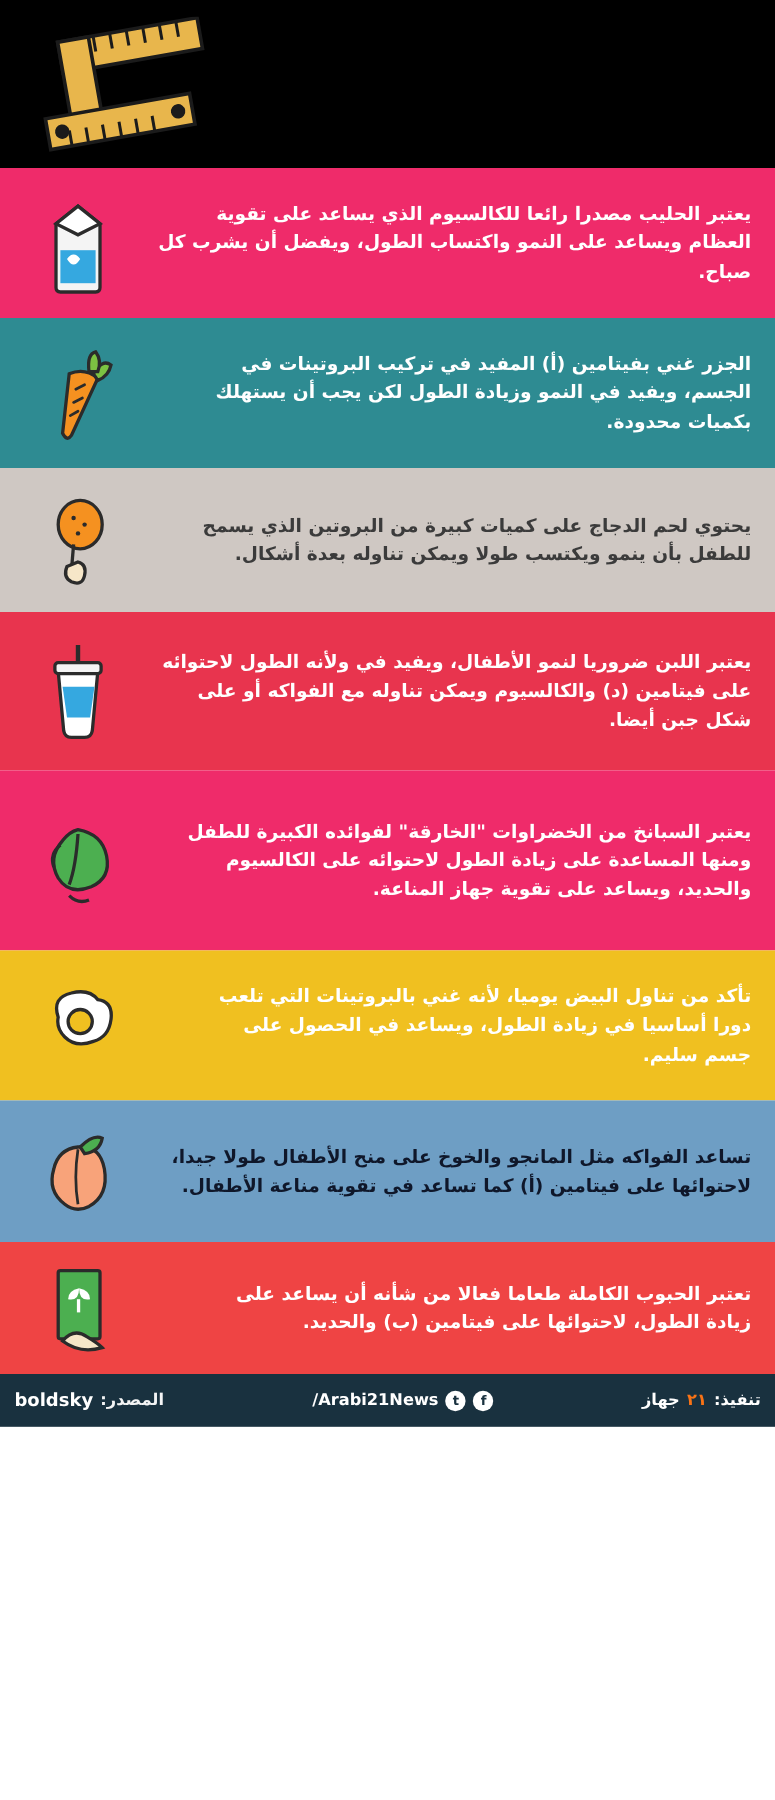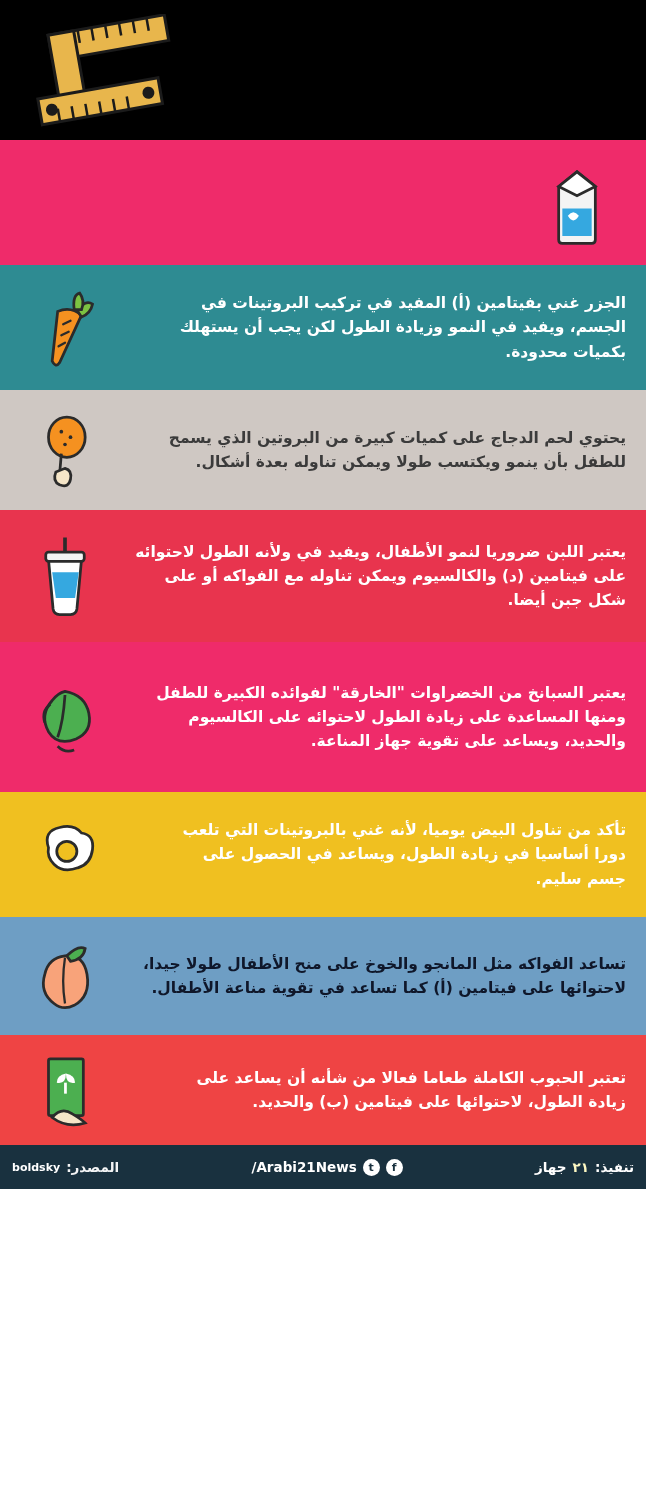--- a/index.html
+++ b/index.html
@@ -76,22 +76,22 @@
   }
   .footer .seg { display: flex; align-items: center; gap: 6px; white-space: nowrap; }
   .footer .social { display: flex; align-items: center; gap: 5px; }
   .badge-circle {
     width: 17px; height: 17px; border-radius: 50%;
     background: #ffffff; color: #19313f;
     display: inline-flex; align-items: center; justify-content: center;
     font-size: 11px; font-weight: bold;
   }
   .footer .muted { opacity: .95; }
-  .footer .accent { color: #fef9c3; }
-  .src-name { font-size: 11px; }
+  .footer .accent { color: #f97316; }
+  .src-name { font-size: 15px; }
 </style>
 </head>
 <body>
 
 <div id="infographic">
 
   <div class="header" style="background: rgb(0, 0, 0);">
     <div class="ruler-logo">
       <svg viewBox="0 0 160 114" width="160" height="114" aria-hidden="true">
 
@@ -123,20 +123,21 @@
             <line x1="106" y1="87" x2="106" y2="100"></line>
           </g>
           <circle cx="30" cy="87" r="6" fill="#1b1b1b"></circle>
           <circle cx="128" cy="87" r="6" fill="#1b1b1b"></circle>
         </g>
       </svg>
     </div>
   </div>
 
   <div class="row" style="flex: 0 0 125px; background: rgb(239, 43, 106);">
+    <div class="text" style="color: rgb(255, 255, 255);">يعتبر الحليب مصدرا رائعا للكالسيوم الذي يساعد على تقوية العظام ويساعد على النمو واكتساب الطول، ويفضل أن يشرب كل صباح.</div>
     <div class="icon">
       <svg viewBox="0 0 80 96" width="74" height="88">
         <path d="M20 30 L40 14 L60 30 L60 88 Q60 92 56 92 L24 92 Q20 92 20 88 Z" fill="#f4f4f4" stroke="#2b2b2b" stroke-width="3"></path>
         <path d="M20 30 L40 14 L60 30 L40 40 Z" fill="#ffffff" stroke="#2b2b2b" stroke-width="3"></path>
         <rect x="24" y="54" width="32" height="30" fill="#35a8e0"></rect>
         <path d="M30 62 q6 -8 12 0 q-6 10 -12 0 z" fill="#ffffff"></path>
       </svg>
     </div>
   </div>
 

